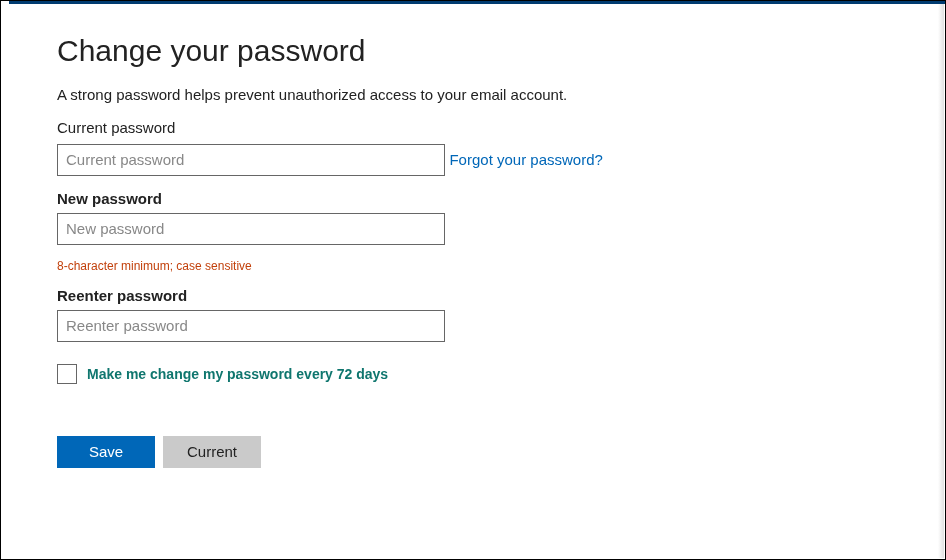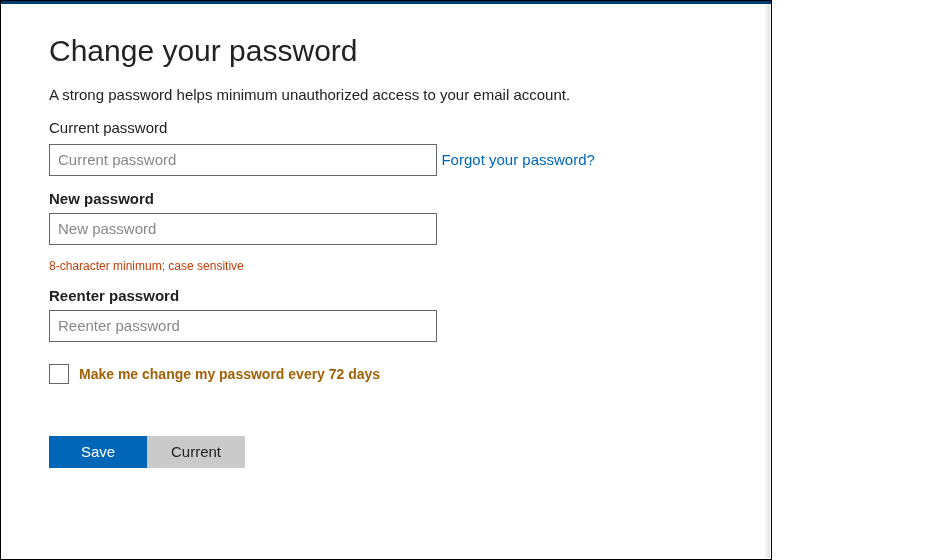--- a/index.html
+++ b/index.html
@@ -9,24 +9,25 @@
     }
     body {
       font-family: "Segoe UI", -apple-system, BlinkMacSystemFont, sans-serif;
       background: #fff;
       width: 946px;
       height: 560px;
       position: relative;
     }
     .outer-border {
       border: 1px solid #000;
-      width: 772px;
+      width: 946px;
       height: 560px;
       position: relative;
       overflow: hidden;
+      padding-left: 8px;
     }
     .top-bar {
       background: #003b70;
       height: 3px;
       width: 100%;
     }
     .right-shadow {
       position: absolute;
       right: 1px;
       top: 3px;
@@ -98,24 +99,25 @@
       width: 20px;
       height: 20px;
       border: 1px solid #666;
       background: #fff;
       margin-right: 10px;
       cursor: pointer;
     }
     .checkbox-label {
       font-size: 14px;
       font-weight: 600;
-      color: #a16207;
+      color: #0f766e;
     }
     .button-row {
       display: flex;
+      gap: 8px;
     }
     .btn {
       width: 98px;
       height: 32px;
       border: none;
       font-size: 15px;
       font-family: inherit;
       cursor: pointer;
     }
     .btn-primary {
@@ -130,21 +132,21 @@
 </head>
 <body>
 
 <div class="outer-border">
   <div class="top-bar"></div>
   <div class="right-shadow"></div>
   <div class="content">
 
     <h1 class="page-title">Change your password</h1>
 
-    <p class="description">A strong password helps minimum unauthorized access to your email account.</p>
+    <p class="description">A strong password helps prevent unauthorized access to your email account.</p>
 
     <div class="field-group">
       <label class="field-label">Current password</label>
       <input type="password" class="text-input" placeholder="Current password" style="">
       <a class="forgot-link">Forgot your password?</a>
     </div>
 
     <div class="field-group">
       <label class="field-label bold">New password</label>
       <input type="password" class="text-input" placeholder="New password" style="">

